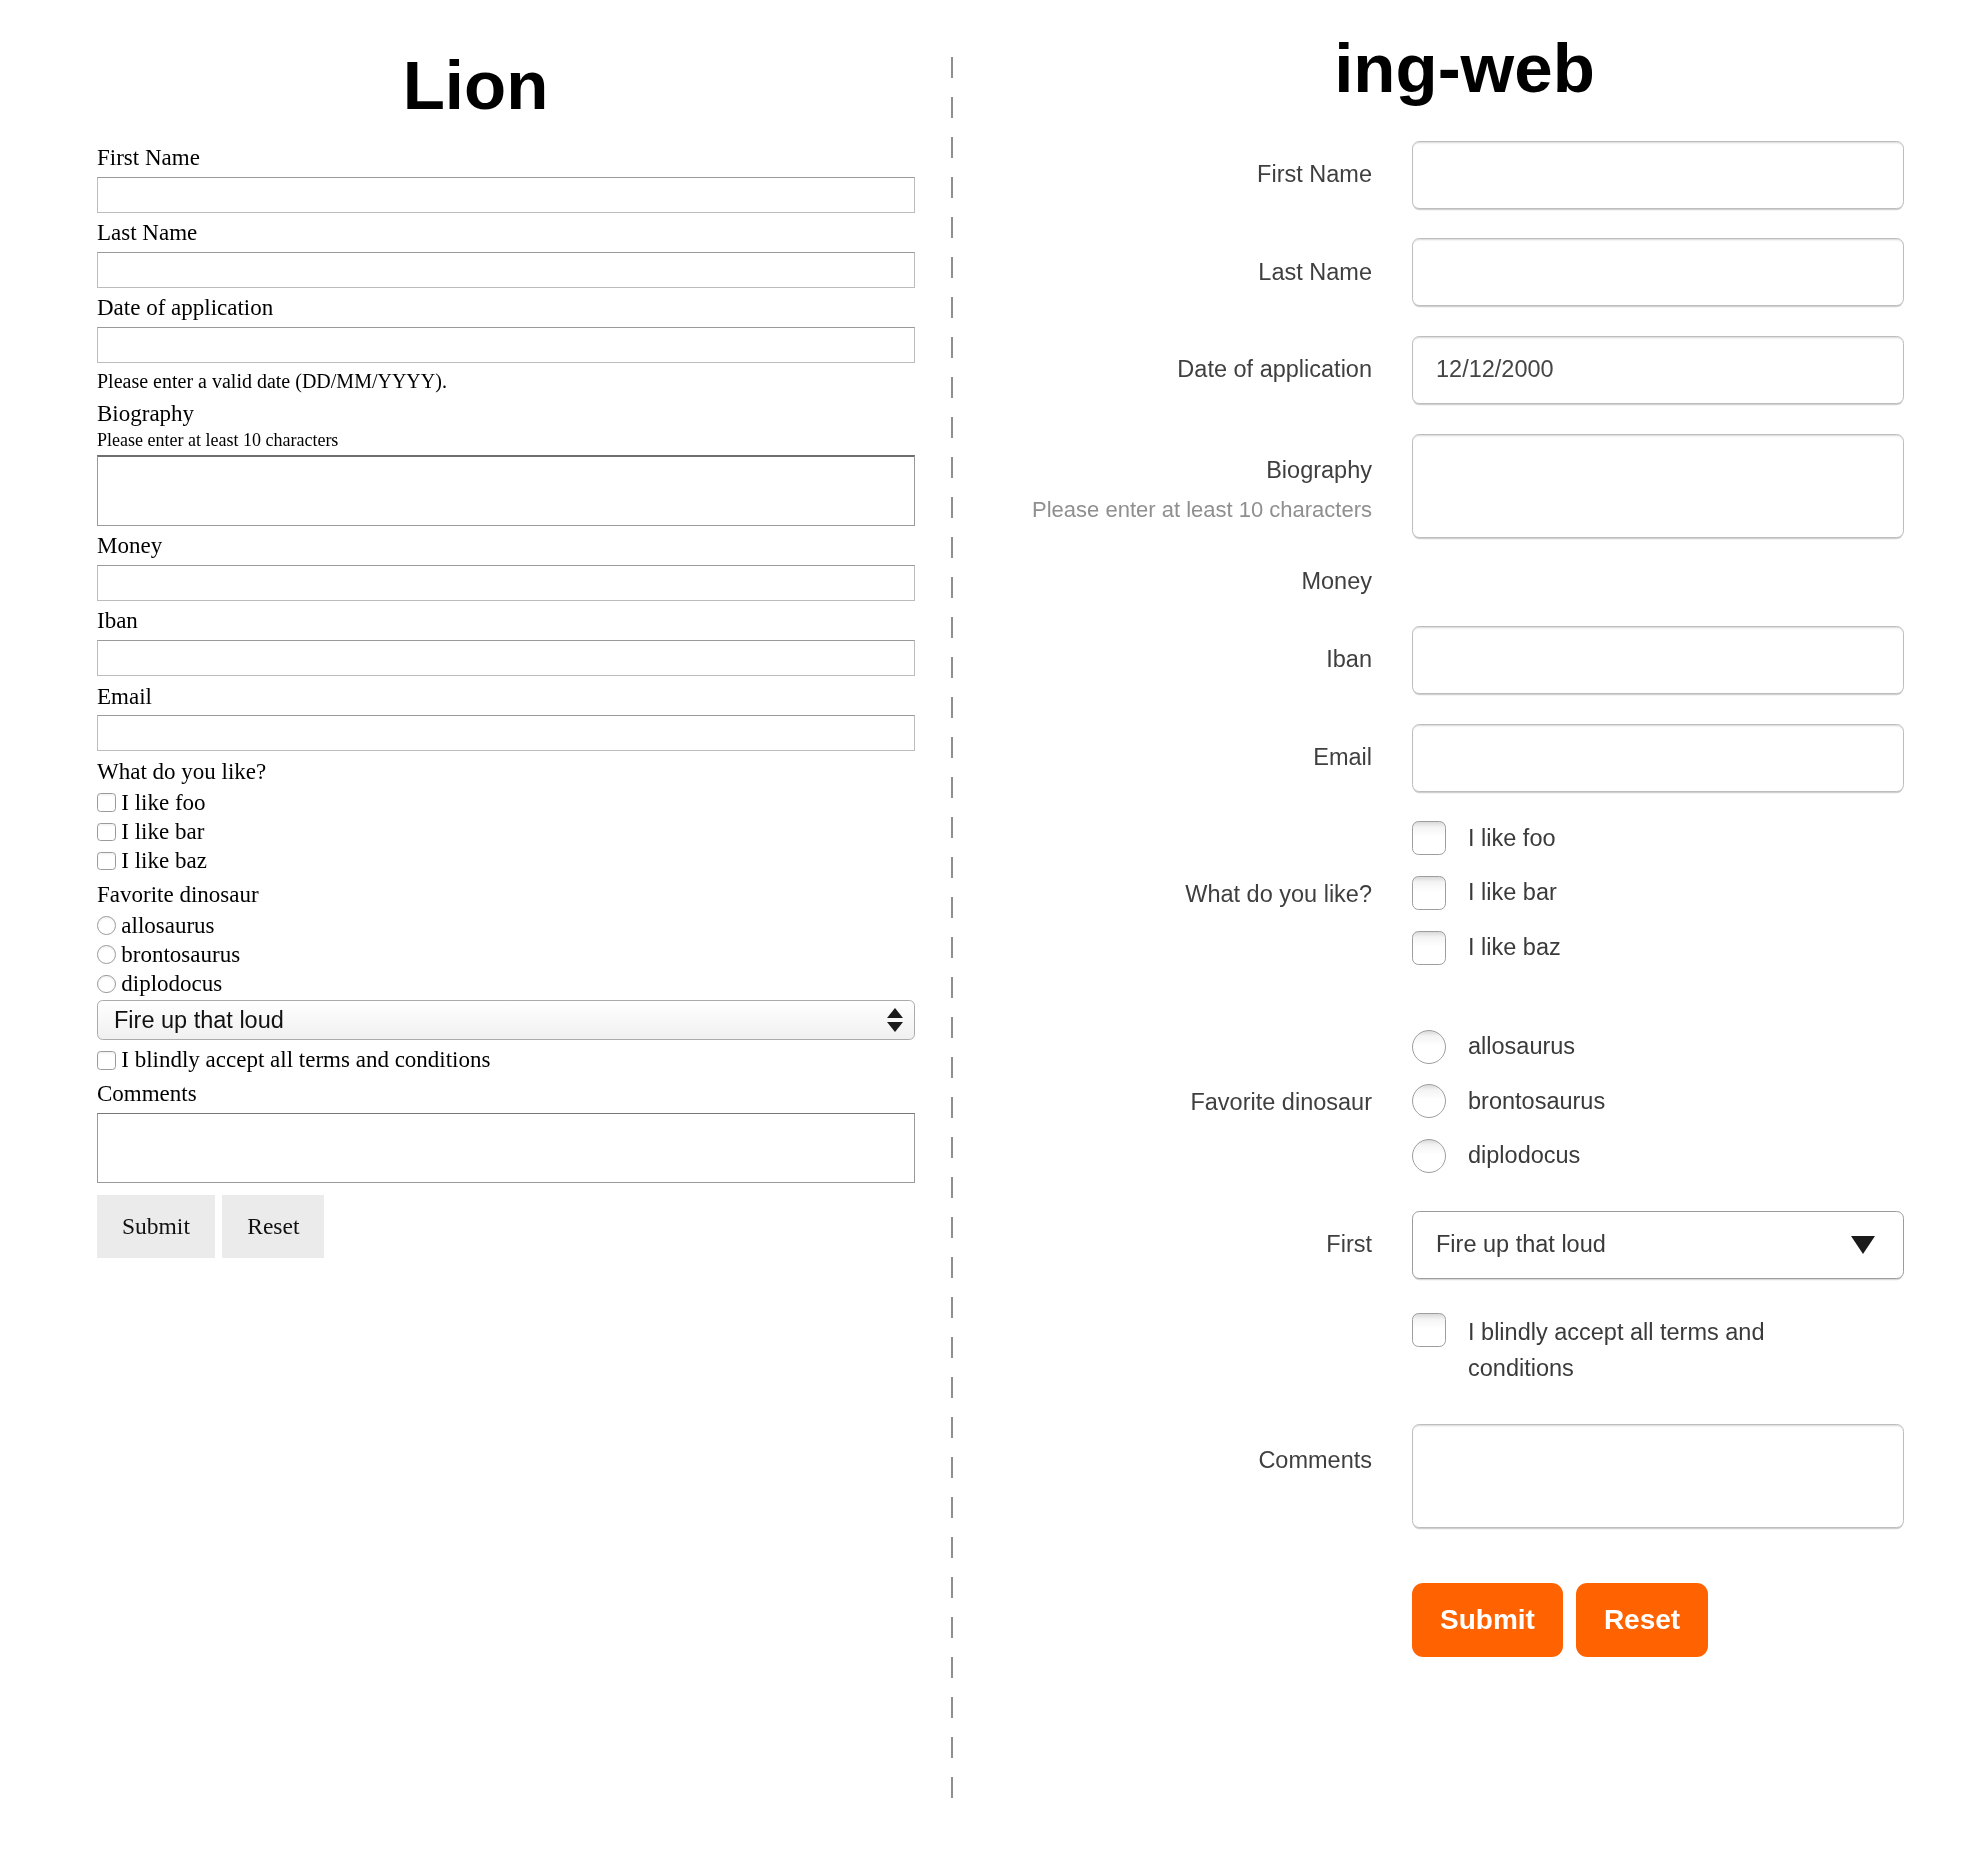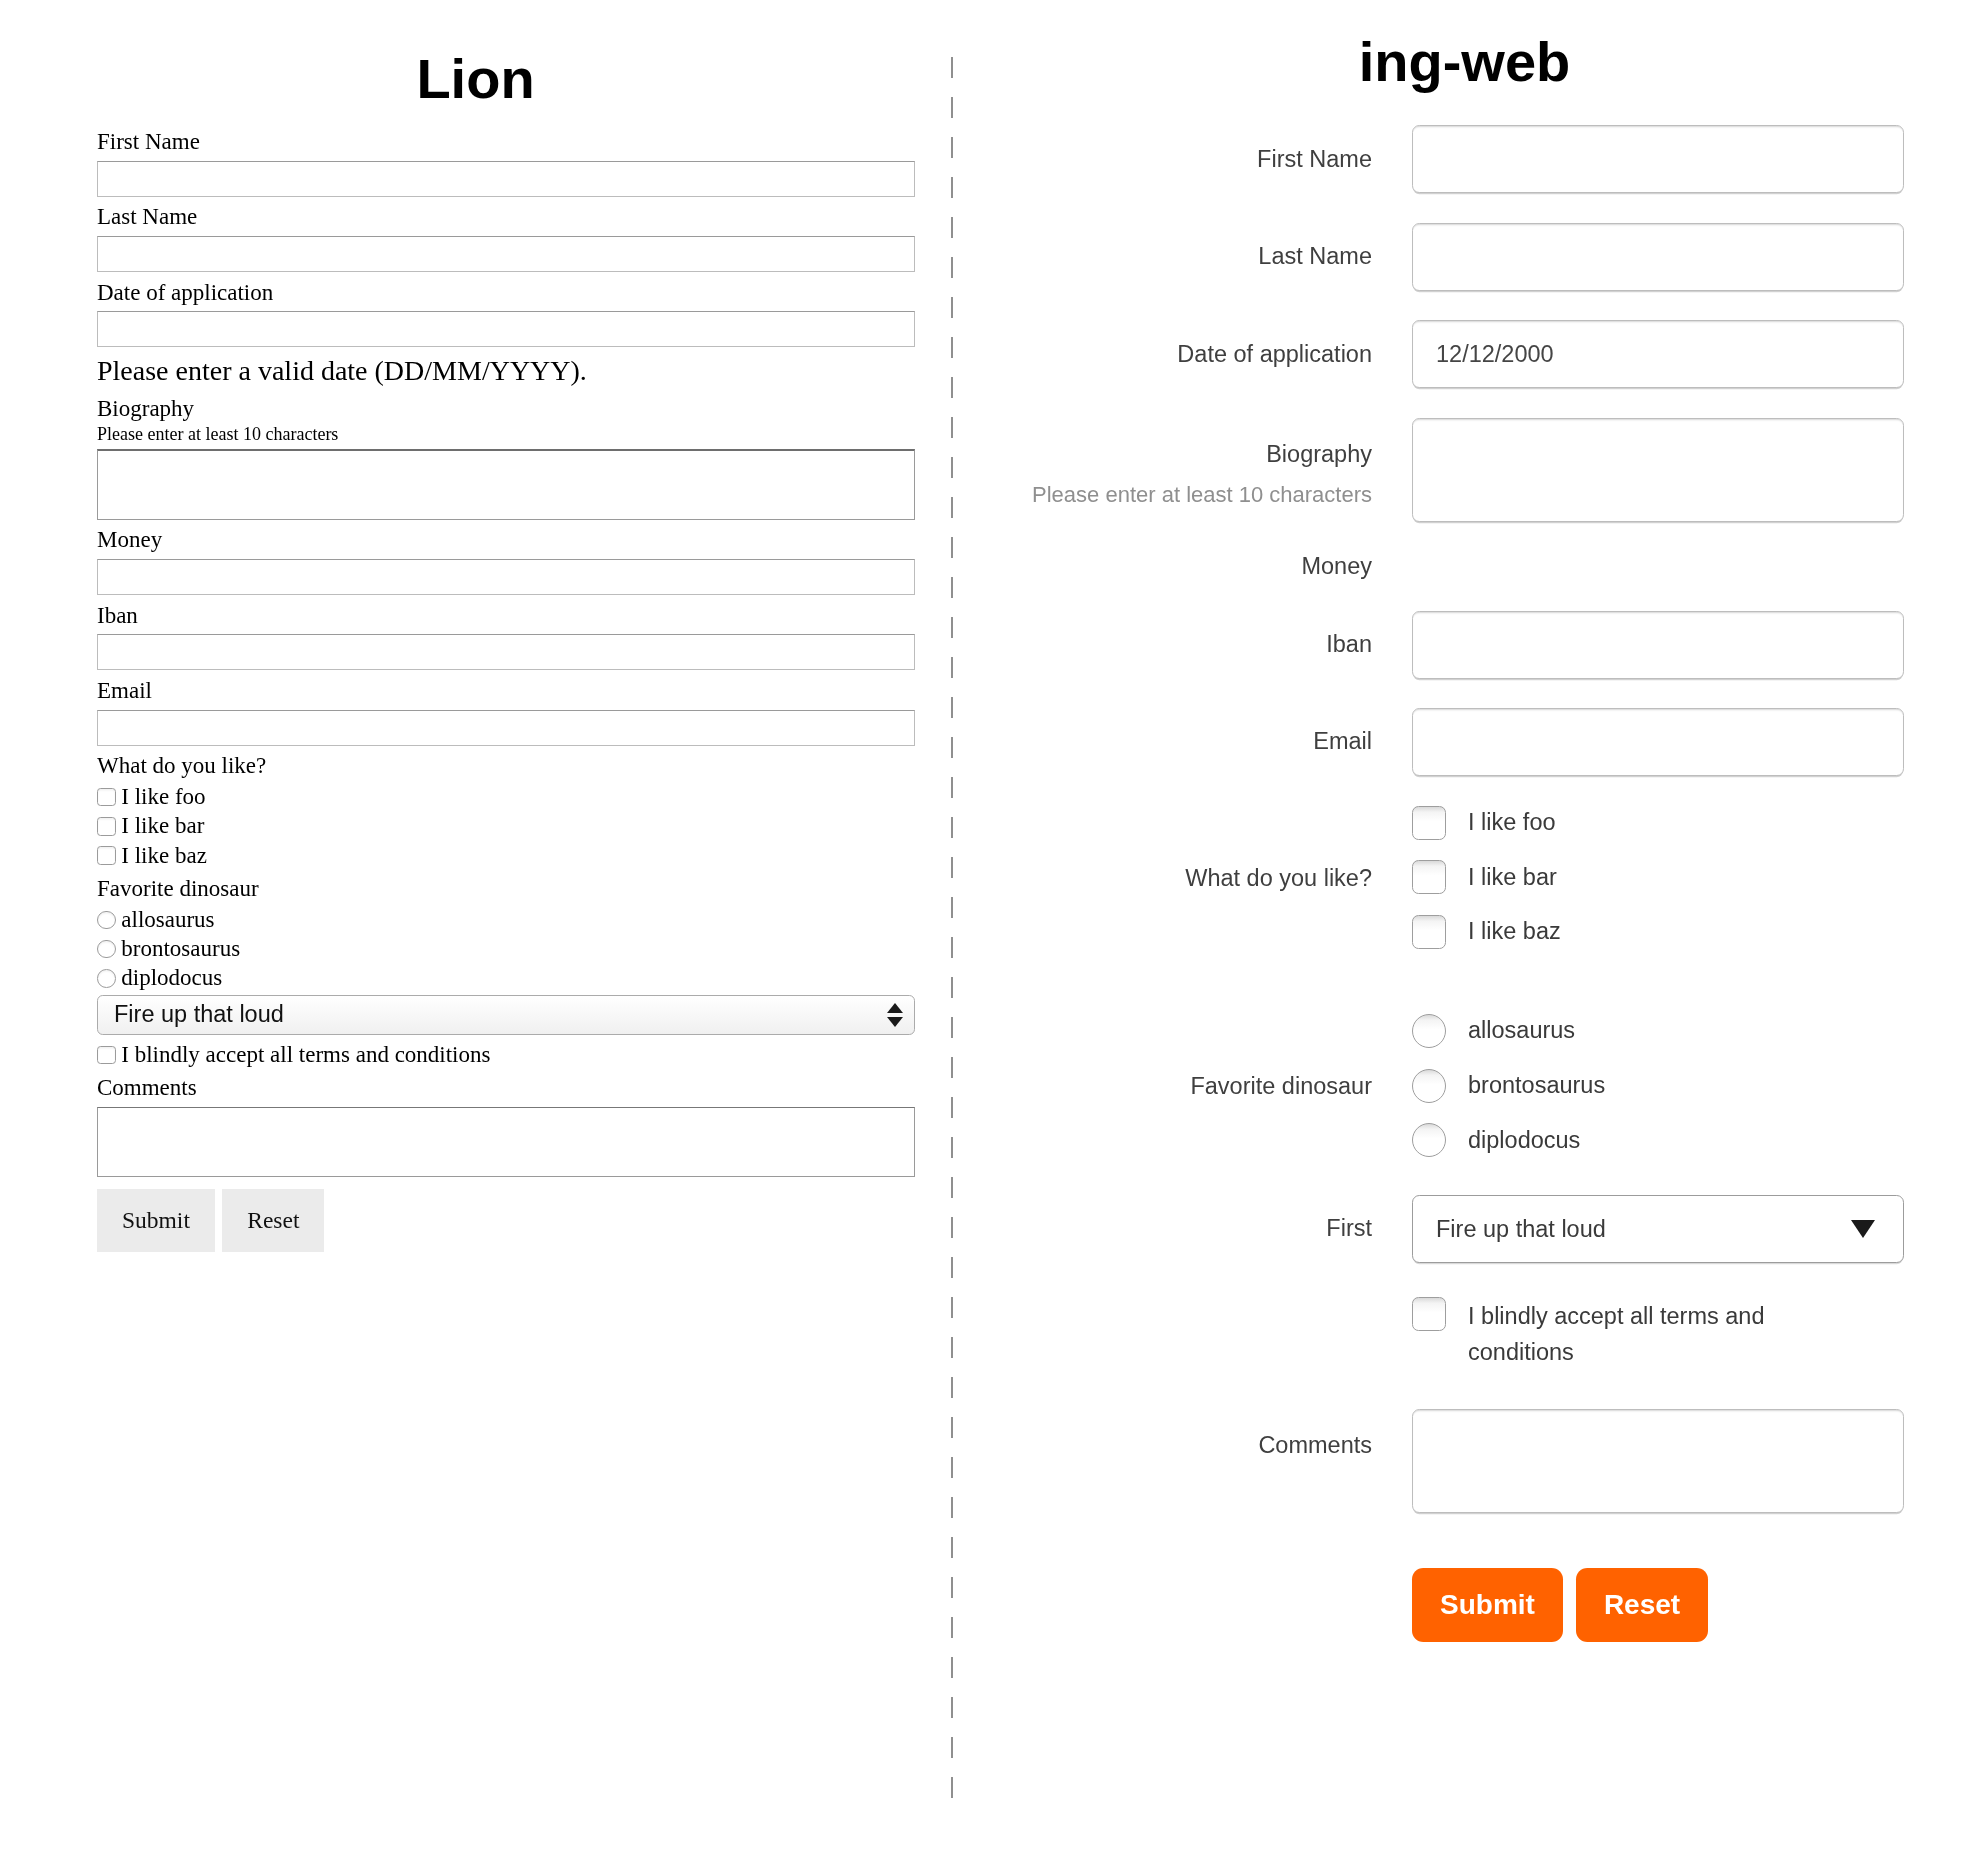--- a/index.html
+++ b/index.html
@@ -19,37 +19,37 @@
     background: repeating-linear-gradient(180deg, #8f8f8f 0 21px, transparent 21px 40px);
   }
 
   
   .pane-left  { position: absolute; left: 0; top: 0; width: 951px; height: 1874px; }
   .pane-right { position: absolute; left: 954px; top: 0; width: 1021px; height: 1874px; }
 
   h1.title {
     font-family: "Liberation Sans", sans-serif;
     font-weight: bold;
-    font-size: 56px;
+    font-size: 69px;
     line-height: 1.2;
     color: #000;
     text-align: center;
     margin: 45px 0 16px;
   }
   .pane-right h1.title { margin: 28px 0 30px; }
 
   
   .l-form {
     margin-left: 97px;
     width: 818px;
     font-family: "Liberation Serif", serif;
     color: #000;
   }
   .l-label { font-size: 23px; line-height: 1.25; margin: 6.5px 0 4px; }
-  .l-help  { font-size: 28px; line-height: 1.25; margin: 5.7px 0 0; }
+  .l-help  { font-size: 20px; line-height: 1.25; margin: 5.7px 0 0; }
   .l-help-small { font-size: 18px; line-height: 1.2; margin: 0.8px 0 3.2px; }
   .l-input {
     display: block; width: 100%; height: 36px;
     border: 1.2px solid #bcbcbc; border-top-color: #9a9a9a;
     background: #fff; font: 22px "Liberation Serif", serif; padding: 0 8px;
   }
   .l-ta {
     display: block; width: 100%; height: 71px; resize: none;
     border: 1.2px solid #9a9a9a; border-top: 2px solid #6e6e6e;
     background: #fff; font: 22px "Liberation Serif", serif; padding: 4px 8px;

